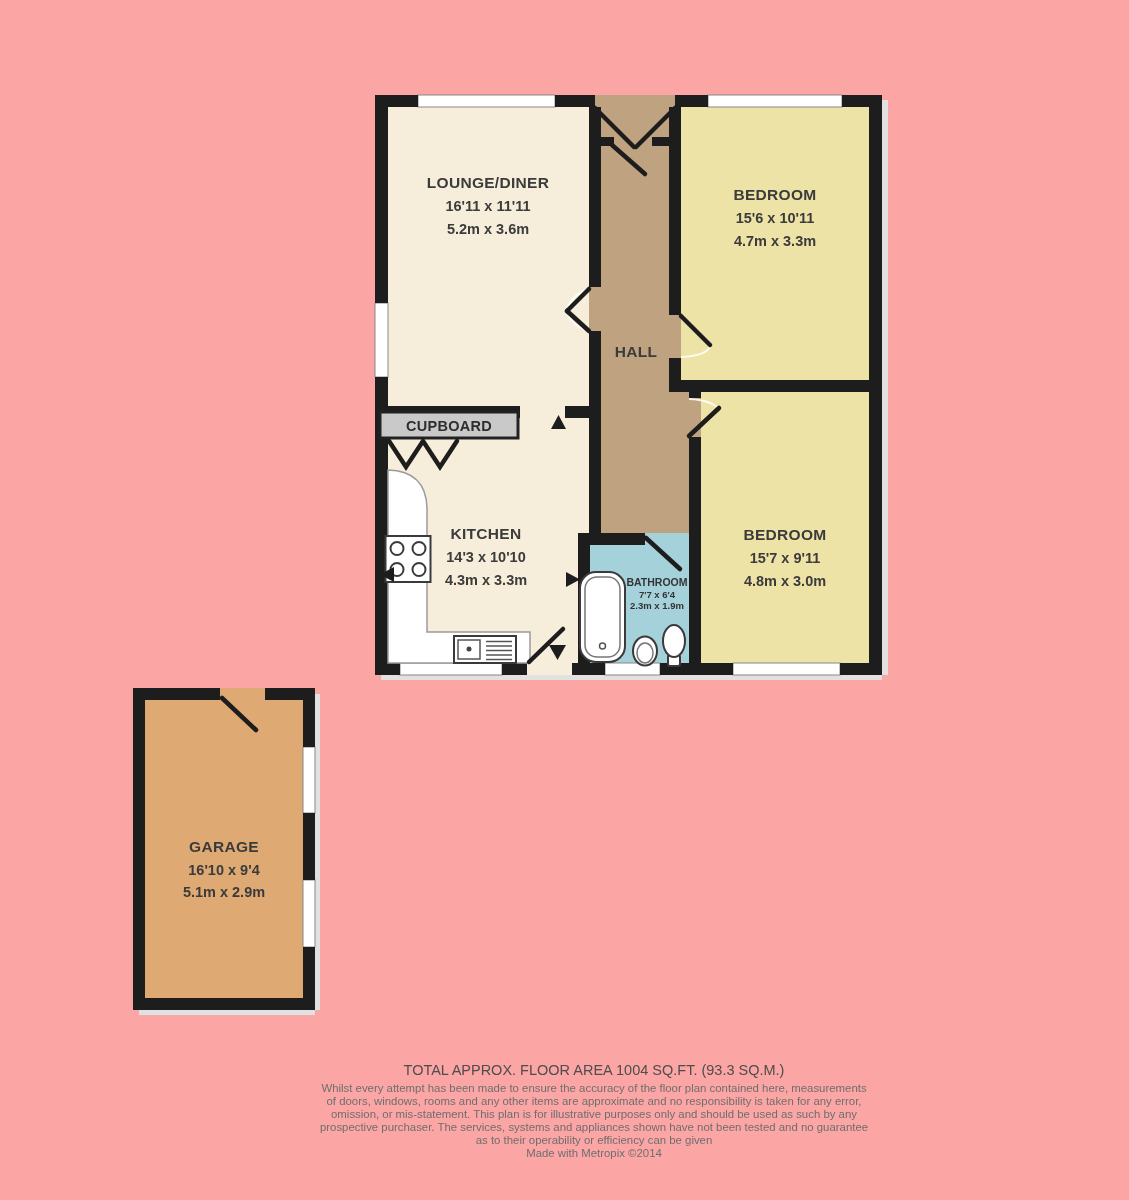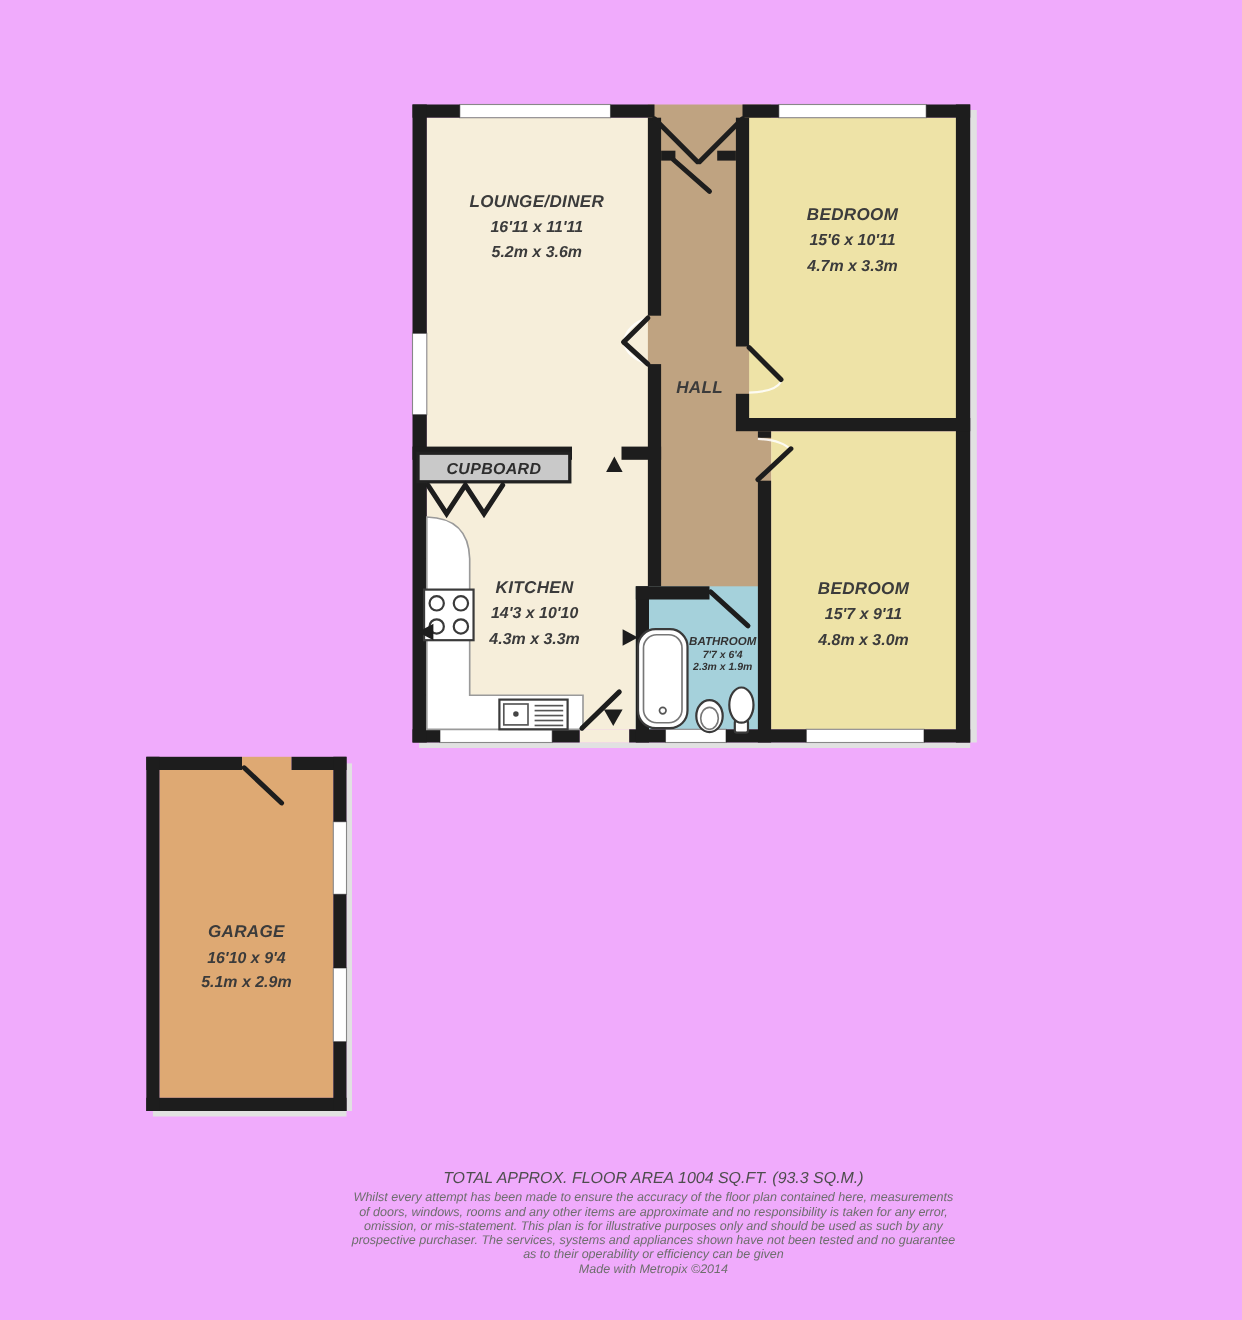--- a/index.html
+++ b/index.html
@@ -1,17 +1,17 @@
 <!DOCTYPE html>
 <html><head>
 <meta charset="utf-8">
 <style>
   html,body{margin:0;padding:0;background:#ffffff;}
-  .canvas{position:relative;width:1129px;height:1200px;background:#f0abfc;overflow:hidden;
-          font-family:"Liberation Sans","DejaVu Sans",sans-serif;font-style:italic;}
+  .canvas{position:relative;width:1129px;height:1200px;background:#fca5a5;overflow:hidden;
+          font-family:"Liberation Sans","DejaVu Sans",sans-serif;}
   svg{position:absolute;left:0;top:0;}
   svg text{font-family:"Liberation Sans","DejaVu Sans",sans-serif;text-anchor:middle;}
   .room-name{font-weight:700;fill:#3b3b3b;font-size:15.5px;letter-spacing:.3px;}
   .room-dims{font-weight:700;fill:#3b3b3b;font-size:14.5px;}
   .room-name-sm{font-weight:700;fill:#333;font-size:10.5px;}
   .room-dims-sm{font-weight:700;fill:#333;font-size:9.5px;}
   .cupboard-label{font-weight:700;fill:#2e2e2e;font-size:14.5px;letter-spacing:.3px;}
   .footer-title{font-size:14.5px;fill:#4d4d4d;}
   .footer-small{font-size:11.4px;fill:#6e6e6e;}
   .door{stroke:#1d1d1d;stroke-width:4.5;stroke-linecap:round;fill:none;}

